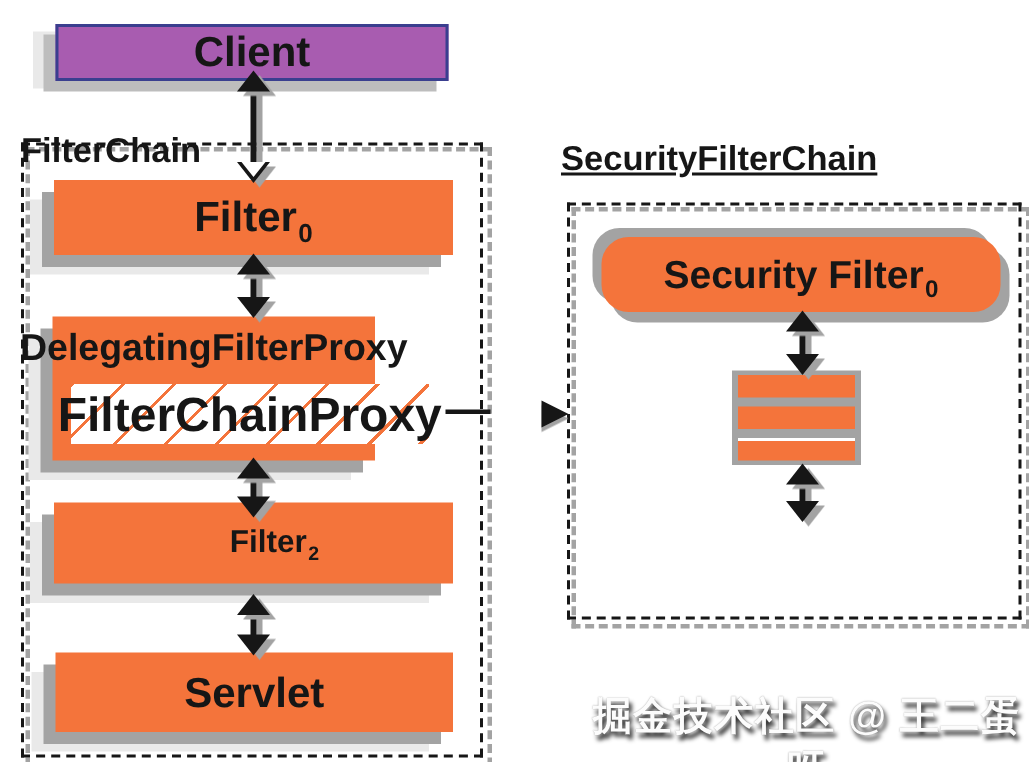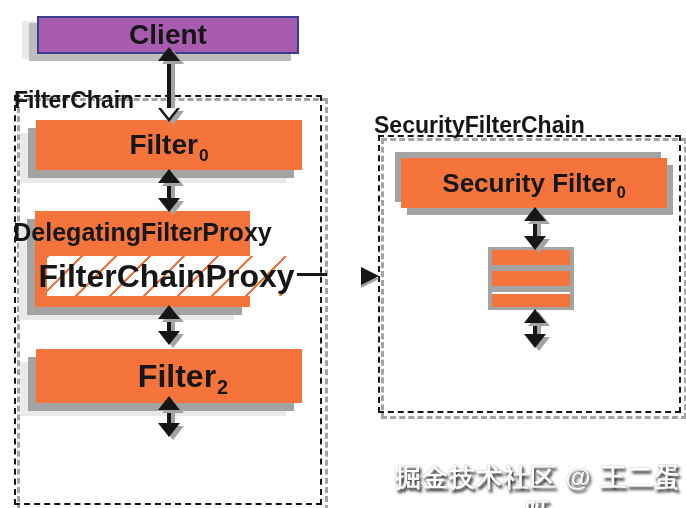--- a/index.html
+++ b/index.html
@@ -8,43 +8,43 @@
     font-family:"Liberation Sans", sans-serif; color:var(--ink,#161616); overflow:hidden;
   }
   
   .dashed{position:absolute; box-sizing:border-box; border:2px dashed var(--ink);}
   .dashed::after{content:""; position:absolute; left:1px; top:1px; right:-8px; bottom:-8px;
     border:3px dashed var(--gray); z-index:-1;}
   .fc-box{left:14px; top:95px; width:308px; height:410px;}
   .sfc-box{left:378px; top:135px; width:303px; height:278px;}
   .chain-label{position:absolute; font-size:23px; font-weight:bold; white-space:nowrap;}
   .fc-label{left:14px; top:71px;margin-top:16px;}
-  .sfc-label{left:374px; top:112px;}
+  .sfc-label{left:374px; top:92px;text-decoration:underline;}
   
   .box{position:absolute; box-sizing:border-box; display:flex; align-items:center;
     justify-content:center; font-weight:bold; white-space:nowrap;}
   .orange{background:var(--orange);
     box-shadow:-8px 8px 0 var(--gray), -16px 13px 0 var(--light);}
   .client{left:37px; top:16px; width:262px; height:38px; font-size:28px;
     background:var(--purple); border:2px solid var(--purple_border);
     box-shadow:-8px 7px 0 #bdbdbd, -15px 5px 0 var(--light);}
   .filter0{left:36px; top:120px; width:266px; height:50px; font-size:28px;}
   .dfp{left:35px; top:211px; width:215px; height:96px; font-size:25px;
     flex-direction:column; justify-content:flex-start;}
   .dfp-title{height:41px; line-height:43px;}
   .fcp{position:absolute; left:8px; top:41px; width:247px; height:48px; box-sizing:border-box;
     display:flex; align-items:center; justify-content:center; font-size:32px; font-weight:bold;
     background-color:#fff; padding:4px;
     background-image:repeating-linear-gradient(135deg, var(--orange) 0, var(--orange) 2px,
       transparent 2px, transparent 24px);
     background-origin:content-box; background-clip:content-box;}
-  .filter2{left:36px; top:349px; width:266px; height:54px; font-size:32px;padding-left:28px;}
+  .filter2{left:36px; top:335px; width:266px; height:54px; font-size:21px;padding-left:28px;}
   .servlet{left:37px; top:435px; width:265px; height:53px; font-size:28px;}
   .sf0{left:401px; top:158px; width:266px; height:50px; font-size:26px;
-    box-shadow:-6px -6px 0 var(--gray), 6px 7px 0 var(--gray);}
+    box-shadow:-6px -6px 0 var(--gray), 6px 7px 0 var(--gray);border-radius:18px;}
   .sfn{left:401px; top:346px; width:266px; height:52px; font-size:26px;
     box-shadow:-8px 8px 0 var(--gray), -4px -5px 0 var(--gray), -15px 13px 0 var(--light);}
   sub{font-size:0.62em; line-height:0; margin-left:1px;}
   
   .bars{position:absolute; left:488px; top:247px; width:86px; height:63px;
     background:var(--gray); display:flex; flex-direction:column; align-items:center;
     justify-content:center; gap:6px;}
   .bar{width:78px; height:15px; background:var(--orange);}
   .bar.b3{border-top:2px solid #fff; box-sizing:border-box;}
   
@@ -91,20 +91,23 @@
     <div class="dfp-title">DelegatingFilterProxy</div>
     <div class="fcp">
       <span>FilterChainProxy</span>
     </div>
   </div>
 
   <div class="box orange filter2">
     <span><span>Filter</span><sub>2</sub></span>
   </div>
 
+  <div class="box orange servlet">
+    <span>Servlet</span>
+  </div>
 
   <div class="box orange sf0">
     <span><span>Security Filter</span><sub>0</sub></span>
   </div>
 
   <div class="bars">
     <i class="bar"></i>
     <i class="bar"></i>
     <i class="bar b3"></i>
   </div>

